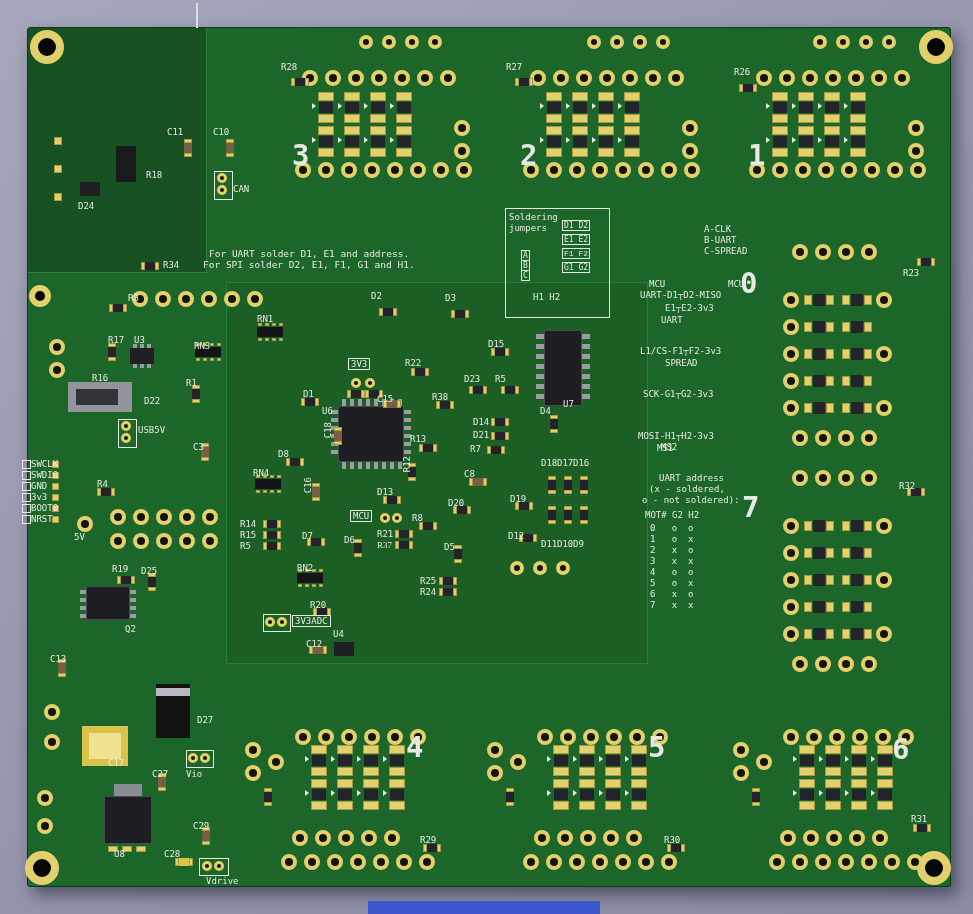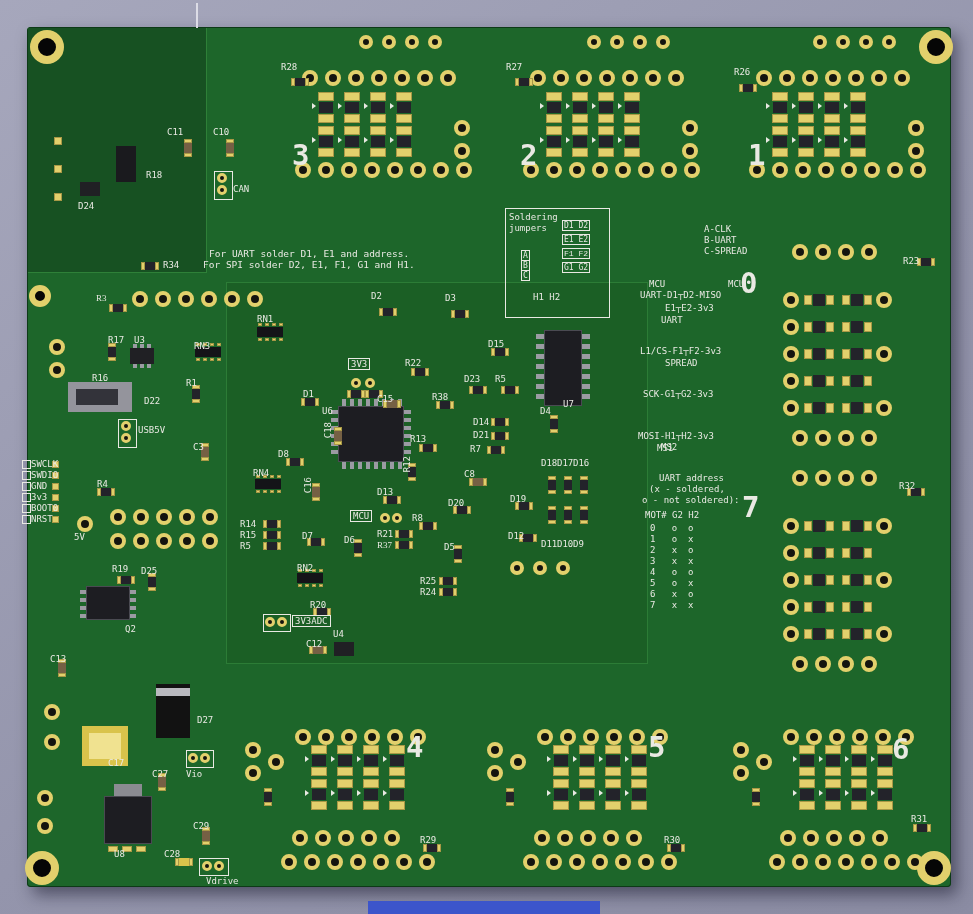--- a/index.html
+++ b/index.html
@@ -840,21 +840,21 @@
       <span class="silk big" style="left: 892px; top: 734px;">6</span>
       <span class="silk ref" style="left: 281px; top: 62px;">R28</span>
       <span class="silk ref" style="left: 506px; top: 62px;">R27</span>
       <span class="silk ref" style="left: 734px; top: 67px;">R26</span>
       <span class="silk ref" style="left: 167px; top: 127px;">C11</span>
       <span class="silk ref" style="left: 213px; top: 127px;">C10</span>
       <span class="silk ref" style="left: 146px; top: 170px;">R18</span>
       <span class="silk ref" style="left: 78px; top: 201px;">D24</span>
       <span class="silk ref" style="left: 233px; top: 184px;">CAN</span>
       <span class="silk ref" style="left: 163px; top: 260px;">R34</span>
-      <span class="silk ref" style="left: 96px; top: 293px; font-family: Liberation Serif, serif;">R3</span>
+      <span class="silk ref" style="left: 128px; top: 293px;">R3</span>
       <span class="silk ref" style="left: 257px; top: 314px;">RN1</span>
       <span class="silk ref" style="left: 108px; top: 335px;">R17</span>
       <span class="silk ref" style="left: 134px; top: 335px;">U3</span>
       <span class="silk ref" style="left: 194px; top: 341px;">RN3</span>
       <span class="silk ref" style="left: 92px; top: 373px;">R16</span>
       <span class="silk ref" style="left: 186px; top: 378px;">R1</span>
       <span class="silk ref" style="left: 144px; top: 396px;">D22</span>
       <span class="silk ref" style="left: 138px; top: 425px;">USB5V</span>
       <span class="silk ref" style="left: 193px; top: 442px;">C3</span>
       <span class="silk ref" style="left: 371px; top: 291px;">D2</span>
@@ -911,21 +911,21 @@
       <span class="silk ref" style="left: 152px; top: 769px;">C27</span>
       <span class="silk ref" style="left: 186px; top: 769px;">Vio</span>
       <span class="silk ref" style="left: 197px; top: 715px;">D27</span>
       <span class="silk ref" style="left: 114px; top: 849px;">U8</span>
       <span class="silk ref" style="left: 193px; top: 821px;">C29</span>
       <span class="silk ref" style="left: 164px; top: 849px;">C28</span>
       <span class="silk ref" style="left: 206px; top: 876px;">Vdrive</span>
       <span class="silk ref" style="left: 420px; top: 835px;">R29</span>
       <span class="silk ref" style="left: 664px; top: 835px;">R30</span>
       <span class="silk ref" style="left: 911px; top: 814px;">R31</span>
-      <span class="silk ref" style="left: 903px; top: 256px;">R23</span>
+      <span class="silk ref" style="left: 903px; top: 268px;">R23</span>
       <span class="silk ref" style="left: 899px; top: 481px;">R32</span>
       <span class="silk ref" style="left: 31px; top: 459px;">SWCLK</span>
       <span class="silk ref" style="left: 31px; top: 470px;">SWDIO</span>
       <span class="silk ref" style="left: 31px; top: 481px;">GND</span>
       <span class="silk ref" style="left: 31px; top: 492px;">3v3</span>
       <span class="silk ref" style="left: 31px; top: 503px;">BOOT0</span>
       <span class="silk ref" style="left: 31px; top: 514px;">NRST</span>
       <span class="silk ref vert" style="left: 323px; top: 422px;">C18</span>
       <span class="silk ref vert" style="left: 402px; top: 456px;">R12</span>
       <span class="silk ref vert" style="left: 303px; top: 477px;">C16</span>

